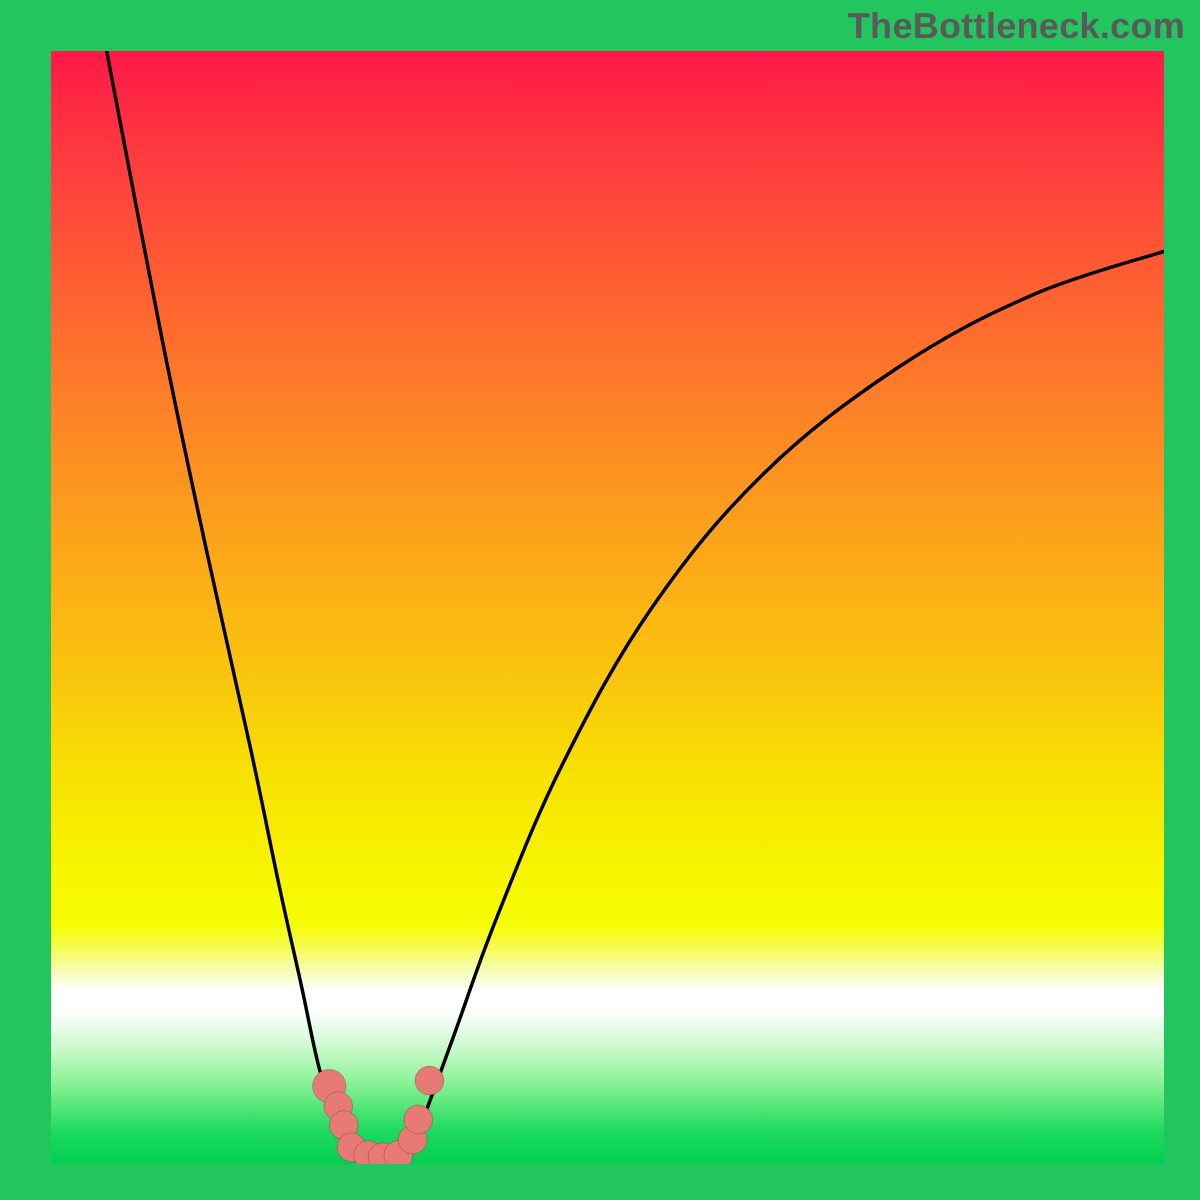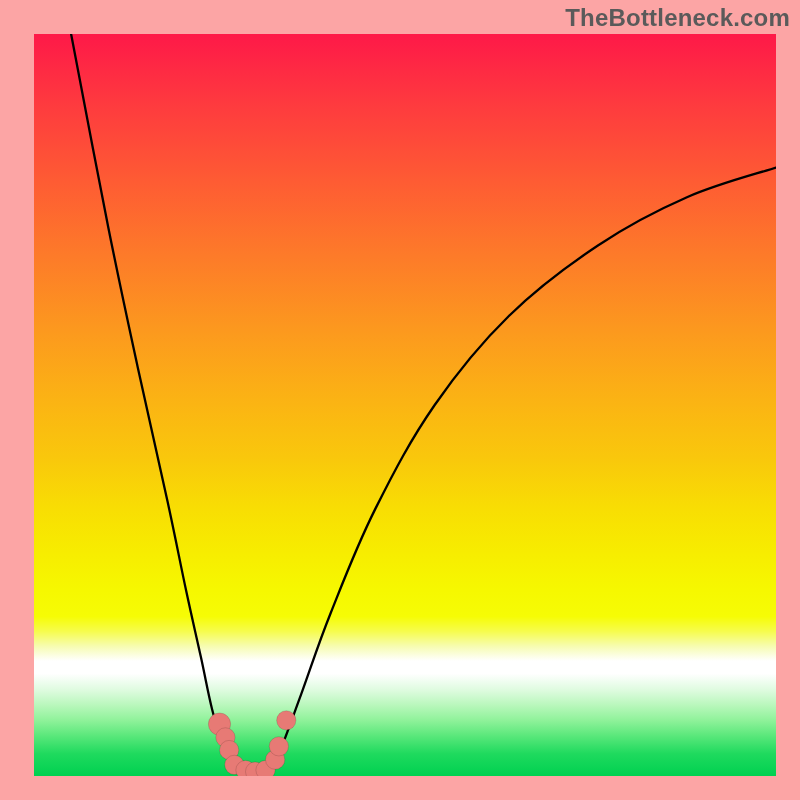--- a/index.html
+++ b/index.html
@@ -9,21 +9,21 @@
     height: 800px;
     background: #000;
     overflow: hidden;
   }
   .frame {
     position: absolute;
     left: 0;
     top: 0;
     width: 800px;
     height: 800px;
-    background: #fca5a5;
+    background: #22c55e;
   }
   .plot {
     position: absolute;
     left: 34px;
     top: 34px;
     width: 742px;
     height: 742px;
     overflow: hidden;
   }
   .watermark {

